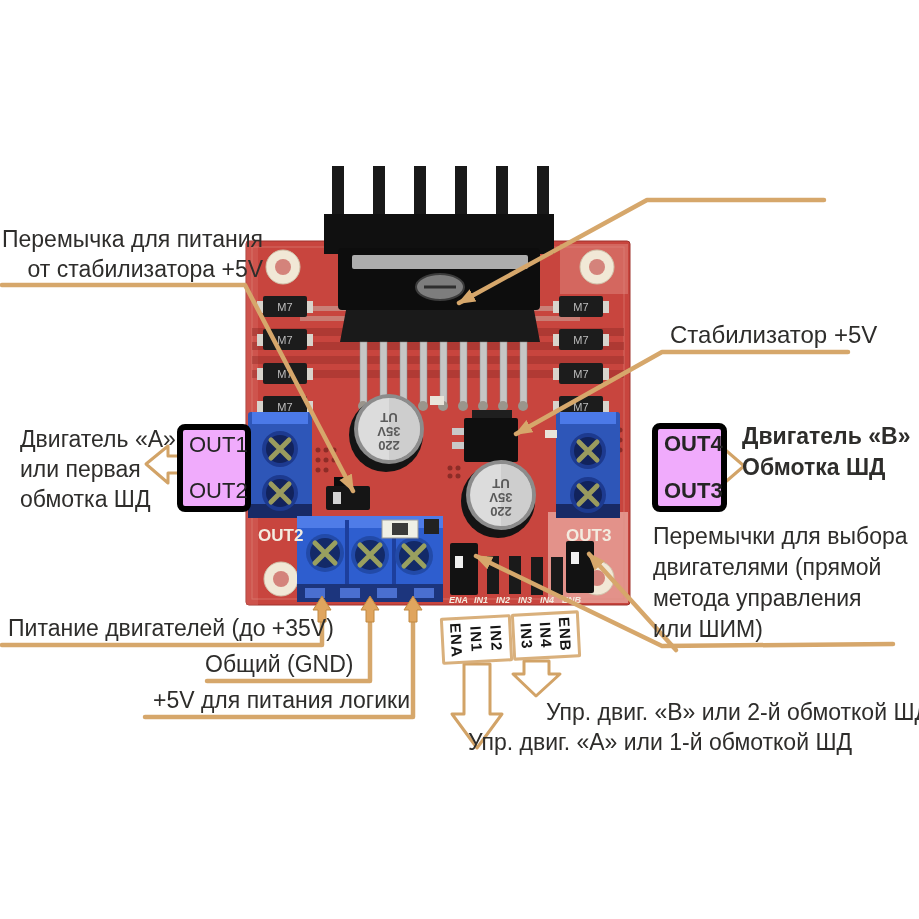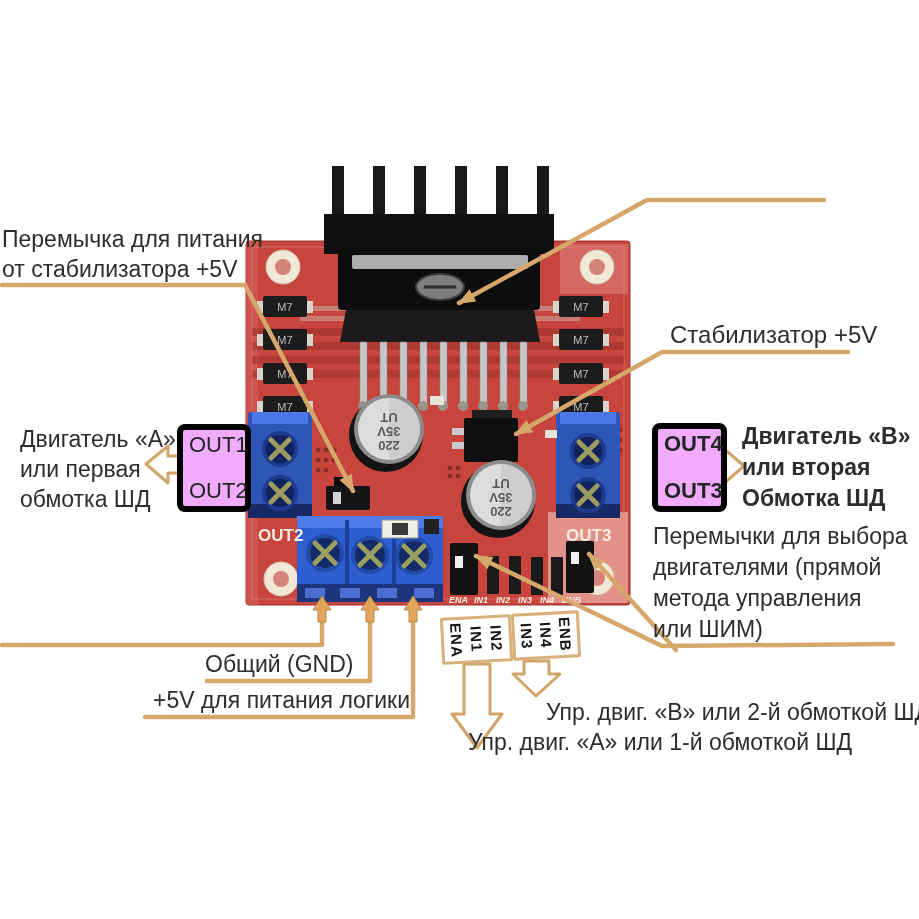--- a/index.html
+++ b/index.html
@@ -299,21 +299,21 @@
     <use href="#uparrow" x="413" y="598"></use>
   </g>
   <g fill="#ffffff" stroke="#d2a367" stroke-width="3" stroke-linejoin="round">
     <polygon points="146,464 168,446 168,456 180,456 180,473 168,473 168,483"></polygon>
     <polygon points="744,466 722,447 722,457 700,457 700,475 722,475 722,485"></polygon>
     <polygon points="464,664 490,664 490,714 502,714 477,748 452,714 464,714"></polygon>
     <polygon points="524,661 549,661 549,674 560,674 536,696 513,674 524,674"></polygon>
   </g>
 </svg>
 
-  <div class="lbl" style="left:2px;top:224px;">
+  <div class="lbl" style="left:2px;top:224px;text-align:right;">
     <span class="ln">Перемычка для питания</span>
     <span class="ln">от стабилизатора +5V</span>
   </div>
 
 
   <div class="lbl" style="left:670px;top:320px;font-size:24px;"><span>Стабилизатор +5V</span></div>
 
   <div class="lbl" style="left:20px;top:424px;">
     <span class="ln">Двигатель «А»</span>
     <span class="ln">или первая</span>
@@ -325,31 +325,31 @@
     <span class="pin" style="bottom:2px;">OUT2</span>
   </div>
 
   <div class="callout-box" style="left:652px;top:423px;width:63px;height:77px;font-weight:bold;">
     <span class="pin" style="top:2px;">OUT4</span>
     <span class="pin" style="bottom:2px;">OUT3</span>
   </div>
 
   <div class="lbl" style="left:742px;top:421px;line-height:31px;font-weight:bold;">
     <span class="ln">Двигатель «В»</span>
-    <span class="ln">или вторая</span>
     <span class="ln">Обмотка ШД</span>
   </div>
 
   <div class="lbl" style="left:653px;top:521px;line-height:31px;">
     <span class="ln">Перемычки для выбора</span>
     <span class="ln">двигателями (прямой</span>
     <span class="ln">метода управления</span>
     <span class="ln">или ШИМ)</span>
   </div>
 
+  <div class="lbl" style="left:8px;top:613px;"><span>Питание двигателей (до +35V)</span></div>
   <div class="lbl" style="left:205px;top:649px;"><span>Общий (GND)</span></div>
   <div class="lbl" style="left:153px;top:685px;"><span>+5V для питания логики</span></div>
 
   <div class="pinbox" style="left:441px;top:616px;width:65px;height:41px;transform:rotate(-3deg);">
     <span class="vpin">ENA</span>
     <span class="vpin">IN1</span>
     <span class="vpin">IN2</span>
   </div>
   <div class="pinbox" style="left:512px;top:612px;width:62px;height:41px;transform:rotate(-3deg);">
     <span class="vpin">IN3</span>

